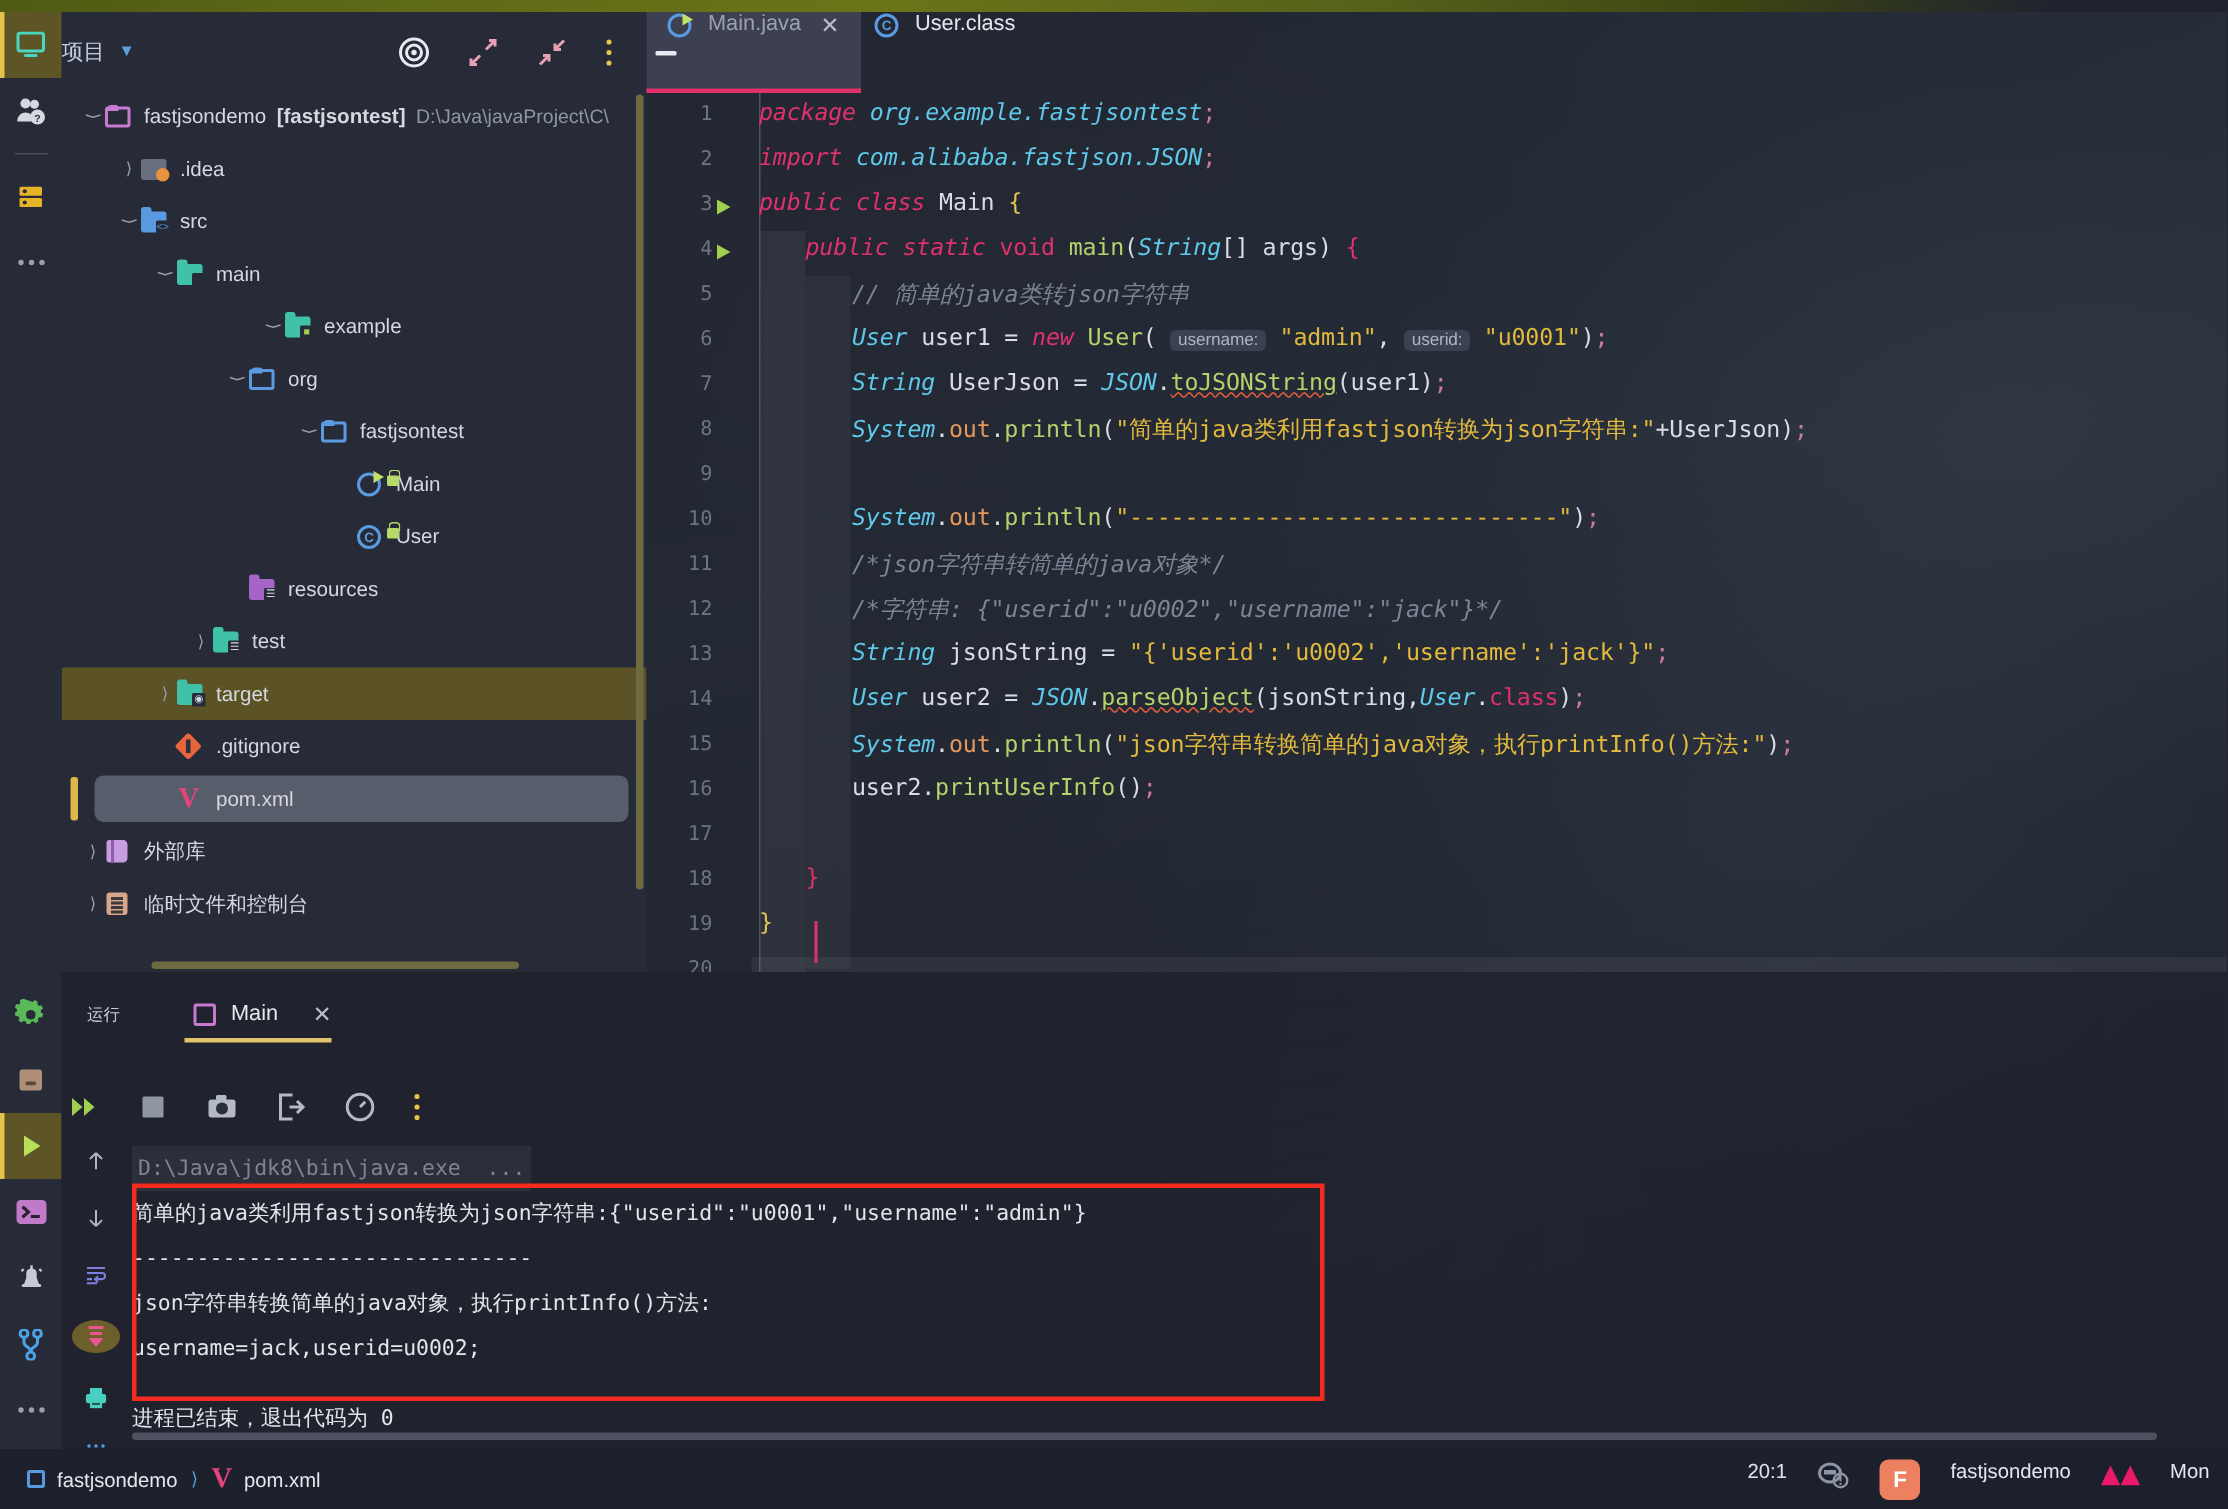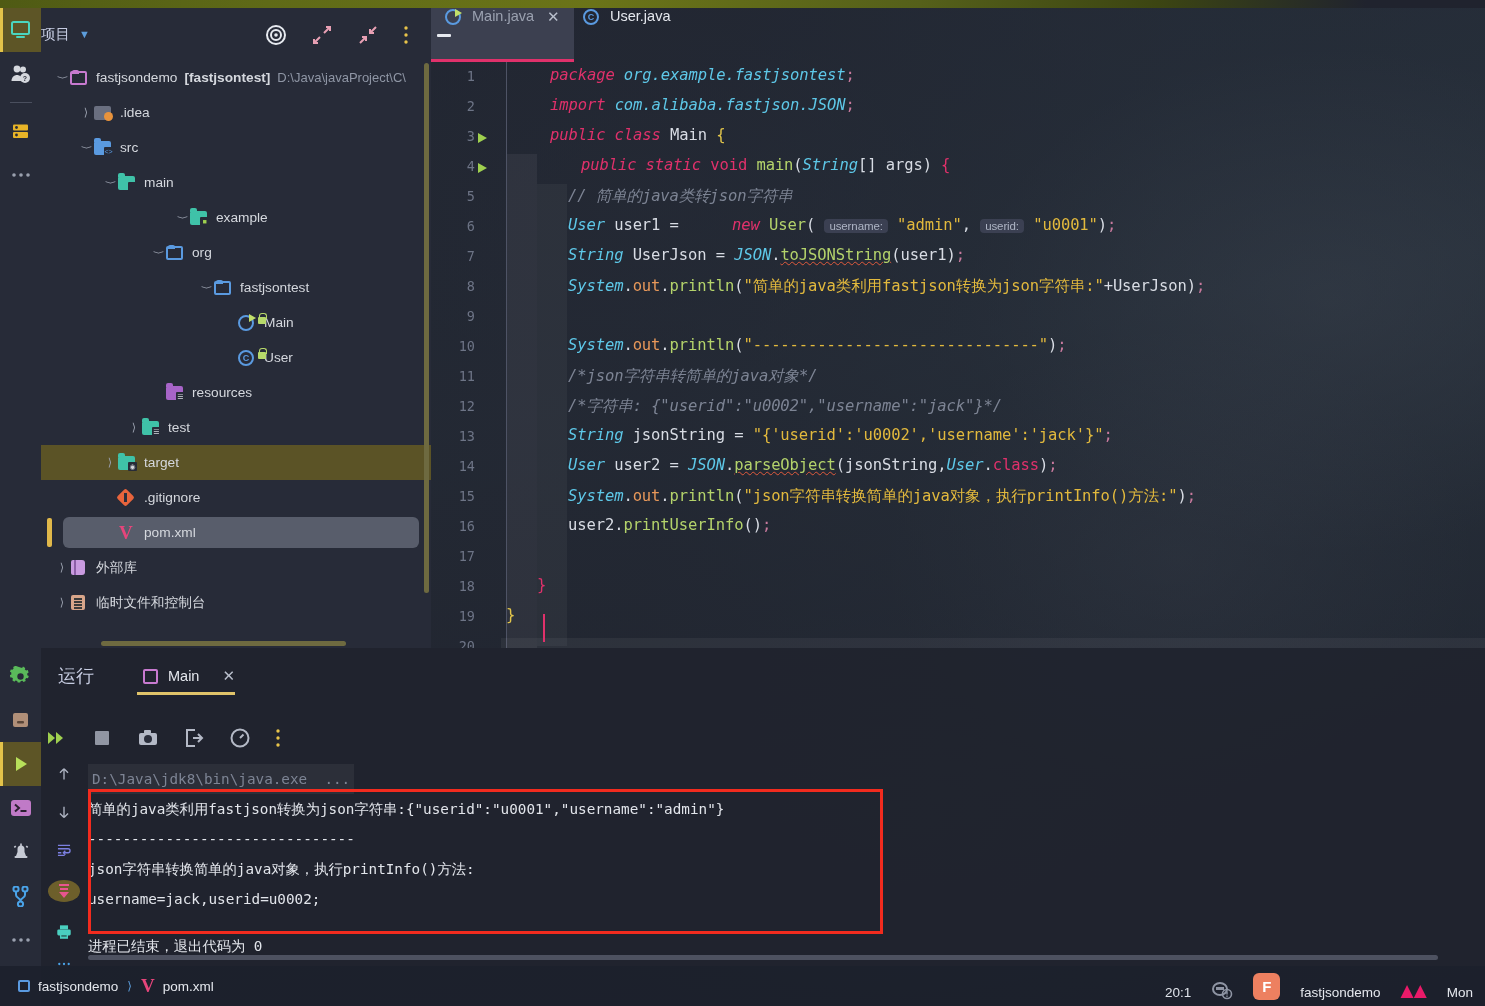--- a/index.html
+++ b/index.html
@@ -124,42 +124,42 @@
   .gmark{ position:absolute;left:47px;width:0;height:0;border-left:9px solid #9fd04f;
           border-top:5.5px solid transparent;border-bottom:5.5px solid transparent;}
   #indentguide{ position:absolute;left:75px;top:0;width:1px;height:586px;background:#4e5365;}
   #foldbar1{ position:absolute;left:76px;top:92px;width:30px;height:498px;background:rgba(255,255,255,.055);}
   #foldbar2{ position:absolute;left:106px;top:122px;width:30px;height:462px;background:rgba(255,255,255,.045);}
   #caretline{ position:absolute;left:70px;right:0;top:576px;height:30px;background:rgba(255,255,255,.05);}
   #caret{ position:absolute;left:112px;top:552px;width:1.5px;height:28px;background:#e0316b;}
 
   .code{ position:absolute;left:70px;font-family:"DejaVu Sans Mono",monospace;font-size:15.5px;
          white-space:pre;letter-spacing:-.1px;}
-  .kw{ color:#e0316b;font-style:italic;padding-left:44px;}
+  .kw{ color:#e0316b;font-style:italic;}
   .kw2{ color:#e0316b;}
   .typ{ color:#5ec8e8;font-style:italic;}
   .pln{ color:#d8dce4;}
   .cls{ color:#d8dce4;}
   .str{ color:#e2b93d;}
   .fn{ color:#b4d36b;}
   .cmt{ color:#7d8494;font-style:italic;}
   .pun{ color:#d8dce4;}
   .semi{ color:#c97a9e;}
   .sys{ color:#5ec8e8;font-style:italic;}
   .mem{ color:#e8985a;}
   .mth{ color:#b4d36b;}
   .brace-y{ color:#e2c54b;}
   .brace-p{ color:#e0316b;}
   .hint{ background:#3b4052;color:#aeb4c4;border-radius:4px;padding:1px 5px;font-size:11.5px;font-family:"Liberation Sans",sans-serif;}
   .squiggle{ text-decoration:underline;text-decoration-style:wavy;text-decoration-color:#e05a3c;text-decoration-thickness:1px;}
 
   
   #runpane{ position:absolute;left:41px;top:648px;width:1444px;height:318px;z-index:5;background:rgba(32,35,46,.93);}
   #run-header{ height:56px;display:flex;align-items:center;padding-left:17px;position:relative;}
-  #run-label{ color:#c5cbe0;font-size:18px;}
+  #run-label{ color:#c5cbe0;font-size:11px;}
   #run-tab{ margin-left:43px;display:flex;align-items:center;position:relative;height:56px;cursor:pointer;padding:0 6px;}
   #run-tab::after{ content:"";position:absolute;left:0;right:6px;bottom:9px;height:3px;background:#e0c36a;}
   .sqico{ width:15px;height:15px;border:2px solid #c87ad0;border-radius:2px;margin-right:10px;}
   #run-tab .tl{ color:#e4e7ed;font-size:14.5px;}
   #run-tab .cl{ margin-left:23px;color:#b9bfcc;font-size:15px;}
   #run-toolbar{ position:absolute;left:45px;top:718px;height:40px;display:flex;align-items:center;gap:24px;z-index:6;}
   .tb{ width:22px;height:22px;position:relative;cursor:pointer;}
 
   #run-side{ position:absolute;left:41px;top:758px;width:45px;bottom:40px;z-index:6;
              display:flex;flex-direction:column;align-items:center;padding-top:8px;gap:22px;}
@@ -173,21 +173,21 @@
   #redbox{ position:absolute;left:88px;top:789px;width:795px;height:145px;border:3px solid #f22b1e;z-index:7;pointer-events:none;}
   #console-hscroll{ position:absolute;left:88px;top:955px;height:5px;width:1350px;background:#4d5160;border-radius:3px;z-index:6;}
 
   
   #status{ position:absolute;left:0;bottom:0;width:1485px;height:40px;z-index:8;
            background:rgba(28,33,44,.92);display:flex;align-items:center;font-size:13.5px;}
   #crumbs{ display:flex;align-items:center;margin-left:18px;gap:9px;}
   .crumb{ display:flex;align-items:center;gap:8px;cursor:pointer;color:#e4e7ed;}
   .crumb-sep{ color:#5c9ddb;font-size:12px;}
   .bsq{ width:12px;height:12px;border:2px solid #5a9ae0;border-radius:2px;}
-  #status-right{ margin-left:auto;display:flex;align-items:flex-end;gap:20px;margin-right:12px;}
+  #status-right{ margin-left:auto;display:flex;align-items:flex-start;gap:20px;margin-right:12px;}
   #pos{ color:#dfe3ea;}
   .fbadge{ width:27px;height:27px;border-radius:6px;background:#ed8060;color:#fff;font-weight:bold;
            display:flex;align-items:center;justify-content:center;font-size:15px;}
   .mbadge{ color:#ea1a69;font-weight:bold;font-size:17px;font-family:"DejaVu Sans",sans-serif;}
   #mon{ color:#e4e7ed;}
 </style>
 </head>
 <body>
 
 <div id="wallpaper"></div>
@@ -443,21 +443,21 @@
         <span class="runcirc"></span>
         <span class="runtri"></span>
       </span>
       <span class="tname">Main.java</span>
       <span class="tclose">✕</span>
     </div>
     <div class="tab inactive" style="left: 138px;">
       <span class="tico">
         <span class="circ">C</span>
       </span>
-      <span class="tname">User.java</span>
+      <span class="tname">User.class</span>
     </div>
   </div>
 
 <div id="editor">
   <div id="foldbar1"></div>
   <div id="foldbar2"></div>
   <div id="indentguide"></div>
   <div id="caretline"></div>
   <div id="caret"></div>
   <div id="gutter">

